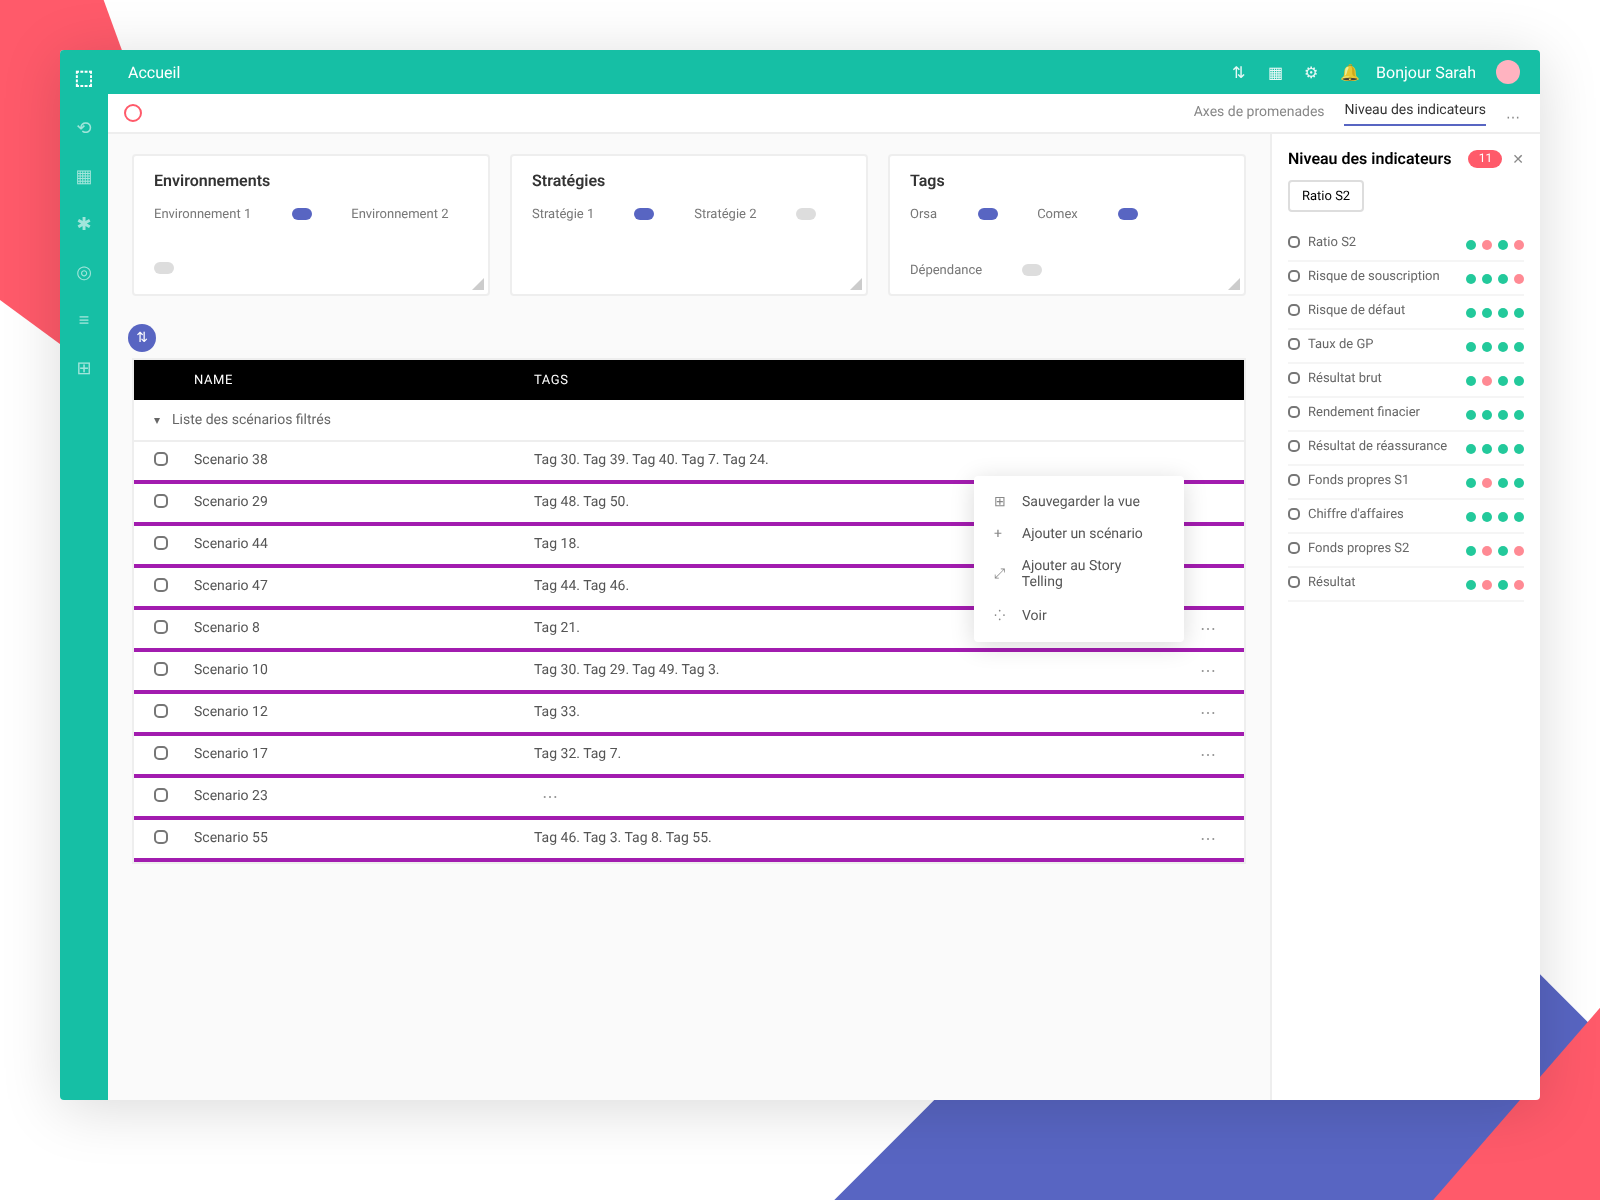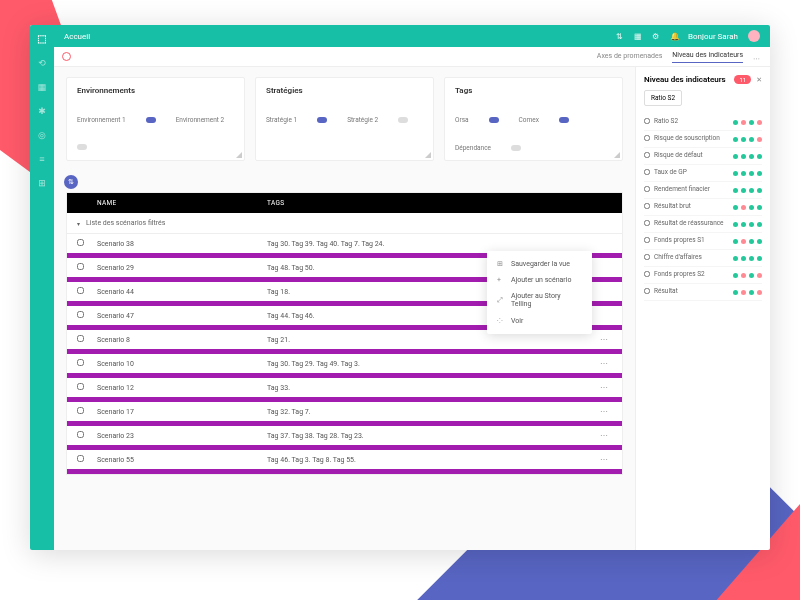--- a/index.html
+++ b/index.html
@@ -18,33 +18,33 @@
 .topbar .avatar{width:12px;height:12px;border-radius:50%;background:#FFB3C0}
 .subhd{height:20px;display:flex;align-items:center;padding:0 10px;border-bottom:1px solid #eee;font-size:7px;color:#888}
 .subhd .dot{width:9px;height:9px;border-radius:50%;border:1.5px solid #FF5A6A;margin-left:-2px}
 .subhd .tabs{margin-left:auto;display:flex;gap:10px;align-items:flex-end}
 .subhd .tab{cursor:pointer;padding-bottom:3px}
 .subhd .tab.active{color:#333;border-bottom:1.5px solid #5865C2}
 .content{flex:1;display:flex;min-height:0}
 .center{flex:1;padding:10px 12px;overflow:auto;background:#fafafa;min-width:0}
 .cards{display:flex;gap:10px;margin-bottom:14px}
 .card{flex:1;background:#fff;border:1px solid #eee;border-radius:2px;padding:8px 10px;position:relative}
-.card h4{font-size:8px;font-weight:600;color:#333;margin-bottom:21px}
+.card h4{font-size:8px;font-weight:600;color:#333;margin-bottom:8px}
 .card .items{display:flex;gap:20px;font-size:6.5px;color:#777;align-items:center;flex-wrap:wrap}
 .card .pill{display:inline-block;width:10px;height:6px;border-radius:3px;background:#5865C2}
 .card .pill.off{background:#ddd}
 .card .corner{position:absolute;bottom:2px;right:2px;width:0;height:0;border-left:6px solid transparent;border-bottom:6px solid #ccc}
 .tbl-badge{width:14px;height:14px;border-radius:50%;background:#5865C2;color:#fff;font-size:7px;display:flex;align-items:center;justify-content:center;margin-bottom:3px;margin-left:-2px}
 .tbl{background:#fff;border:1px solid #eee;font-size:7px;position:relative}
 .tbl-hd{background:#000000;color:#fff;display:flex;padding:6px 10px;font-size:6.5px;letter-spacing:.3px}
 .tbl-hd .c1{width:20px}
 .tbl-hd .c2{width:170px}
 .tbl-sub{padding:6px 10px;color:#666;border-bottom:1px solid #eee;display:flex;align-items:center;gap:6px}
 .tbl-sub .arr{font-size:6px}
-.row{display:flex;align-items:center;padding:5px 10px;border-bottom:5px solid #a21caf;color:#555}
+.row{display:flex;padding:5px 10px;border-bottom:2px solid #a21caf;color:#555}
 .row .cb{width:20px}
 .row .cb input{width:7px;height:7px}
 .row .nm{width:170px}
 .row .tg{flex:1}
 .row .more{color:#999;cursor:pointer;font-size:8px;padding:0 4px}
 .ctx{position:absolute;background:#fff;box-shadow:0 2px 12px rgba(0,0,0,.15);border-radius:2px;padding:5px 0;font-size:7px;top:58px;right:30px;width:105px;z-index:10}
 .ctx .it{padding:4px 10px;display:flex;align-items:center;gap:6px;cursor:pointer;color:#555}
 .ctx .ic{width:8px;font-size:7px;color:#888}
 .rpanel{width:135px;border-left:1px solid #eee;padding:8px;font-size:7px;overflow:auto}
 .rpanel .phd{display:flex;align-items:center;gap:5px;margin-bottom:6px}
@@ -189,21 +189,20 @@
               </div>
               <div class="row">
                 <span class="cb"><input type="checkbox" style=""></span>
                 <span class="nm">Scenario 17</span>
                 <span class="tg">Tag 32. Tag 7.</span>
                 <span class="more">⋯</span>
               </div>
               <div class="row">
                 <span class="cb"><input type="checkbox" style=""></span>
                 <span class="nm">Scenario 23</span>
-                <span class="tg">Tag 37. Tag 38. Tag 28. Tag 23.</span>
                 <span class="more">⋯</span>
               </div>
               <div class="row">
                 <span class="cb"><input type="checkbox" style=""></span>
                 <span class="nm">Scenario 55</span>
                 <span class="tg">Tag 46. Tag 3. Tag 8. Tag 55.</span>
                 <span class="more">⋯</span>
               </div>
             </div>
           <div class="ctx" id="ctx">
@@ -270,34 +269,34 @@
               <span class="lbl">Taux de GP</span>
               <span class="dots">
                 <span class="d g"></span>
                 <span class="d g"></span>
                 <span class="d g"></span>
                 <span class="d g"></span>
               </span>
             </div>
             <div class="ind">
               <span class="cb"><input type="checkbox" style=""></span>
+              <span class="lbl">Résultat brut</span>
+              <span class="dots">
+                <span class="d g"></span>
+                <span class="d r"></span>
+                <span class="d g"></span>
+                <span class="d g"></span>
+              </span>
+            </div>
+            <div class="ind">
+              <span class="cb"><input type="checkbox" style=""></span>
               <span class="lbl">Rendement finacier</span>
               <span class="dots">
                 <span class="d g"></span>
                 <span class="d g"></span>
-                <span class="d g"></span>
-                <span class="d g"></span>
-              </span>
-            </div>
-            <div class="ind">
-              <span class="cb"><input type="checkbox" style=""></span>
-              <span class="lbl">Résultat brut</span>
-              <span class="dots">
-                <span class="d g"></span>
-                <span class="d r"></span>
                 <span class="d g"></span>
                 <span class="d g"></span>
               </span>
             </div>
             <div class="ind">
               <span class="cb"><input type="checkbox" style=""></span>
               <span class="lbl">Résultat de réassurance</span>
               <span class="dots">
                 <span class="d g"></span>
                 <span class="d g"></span>

